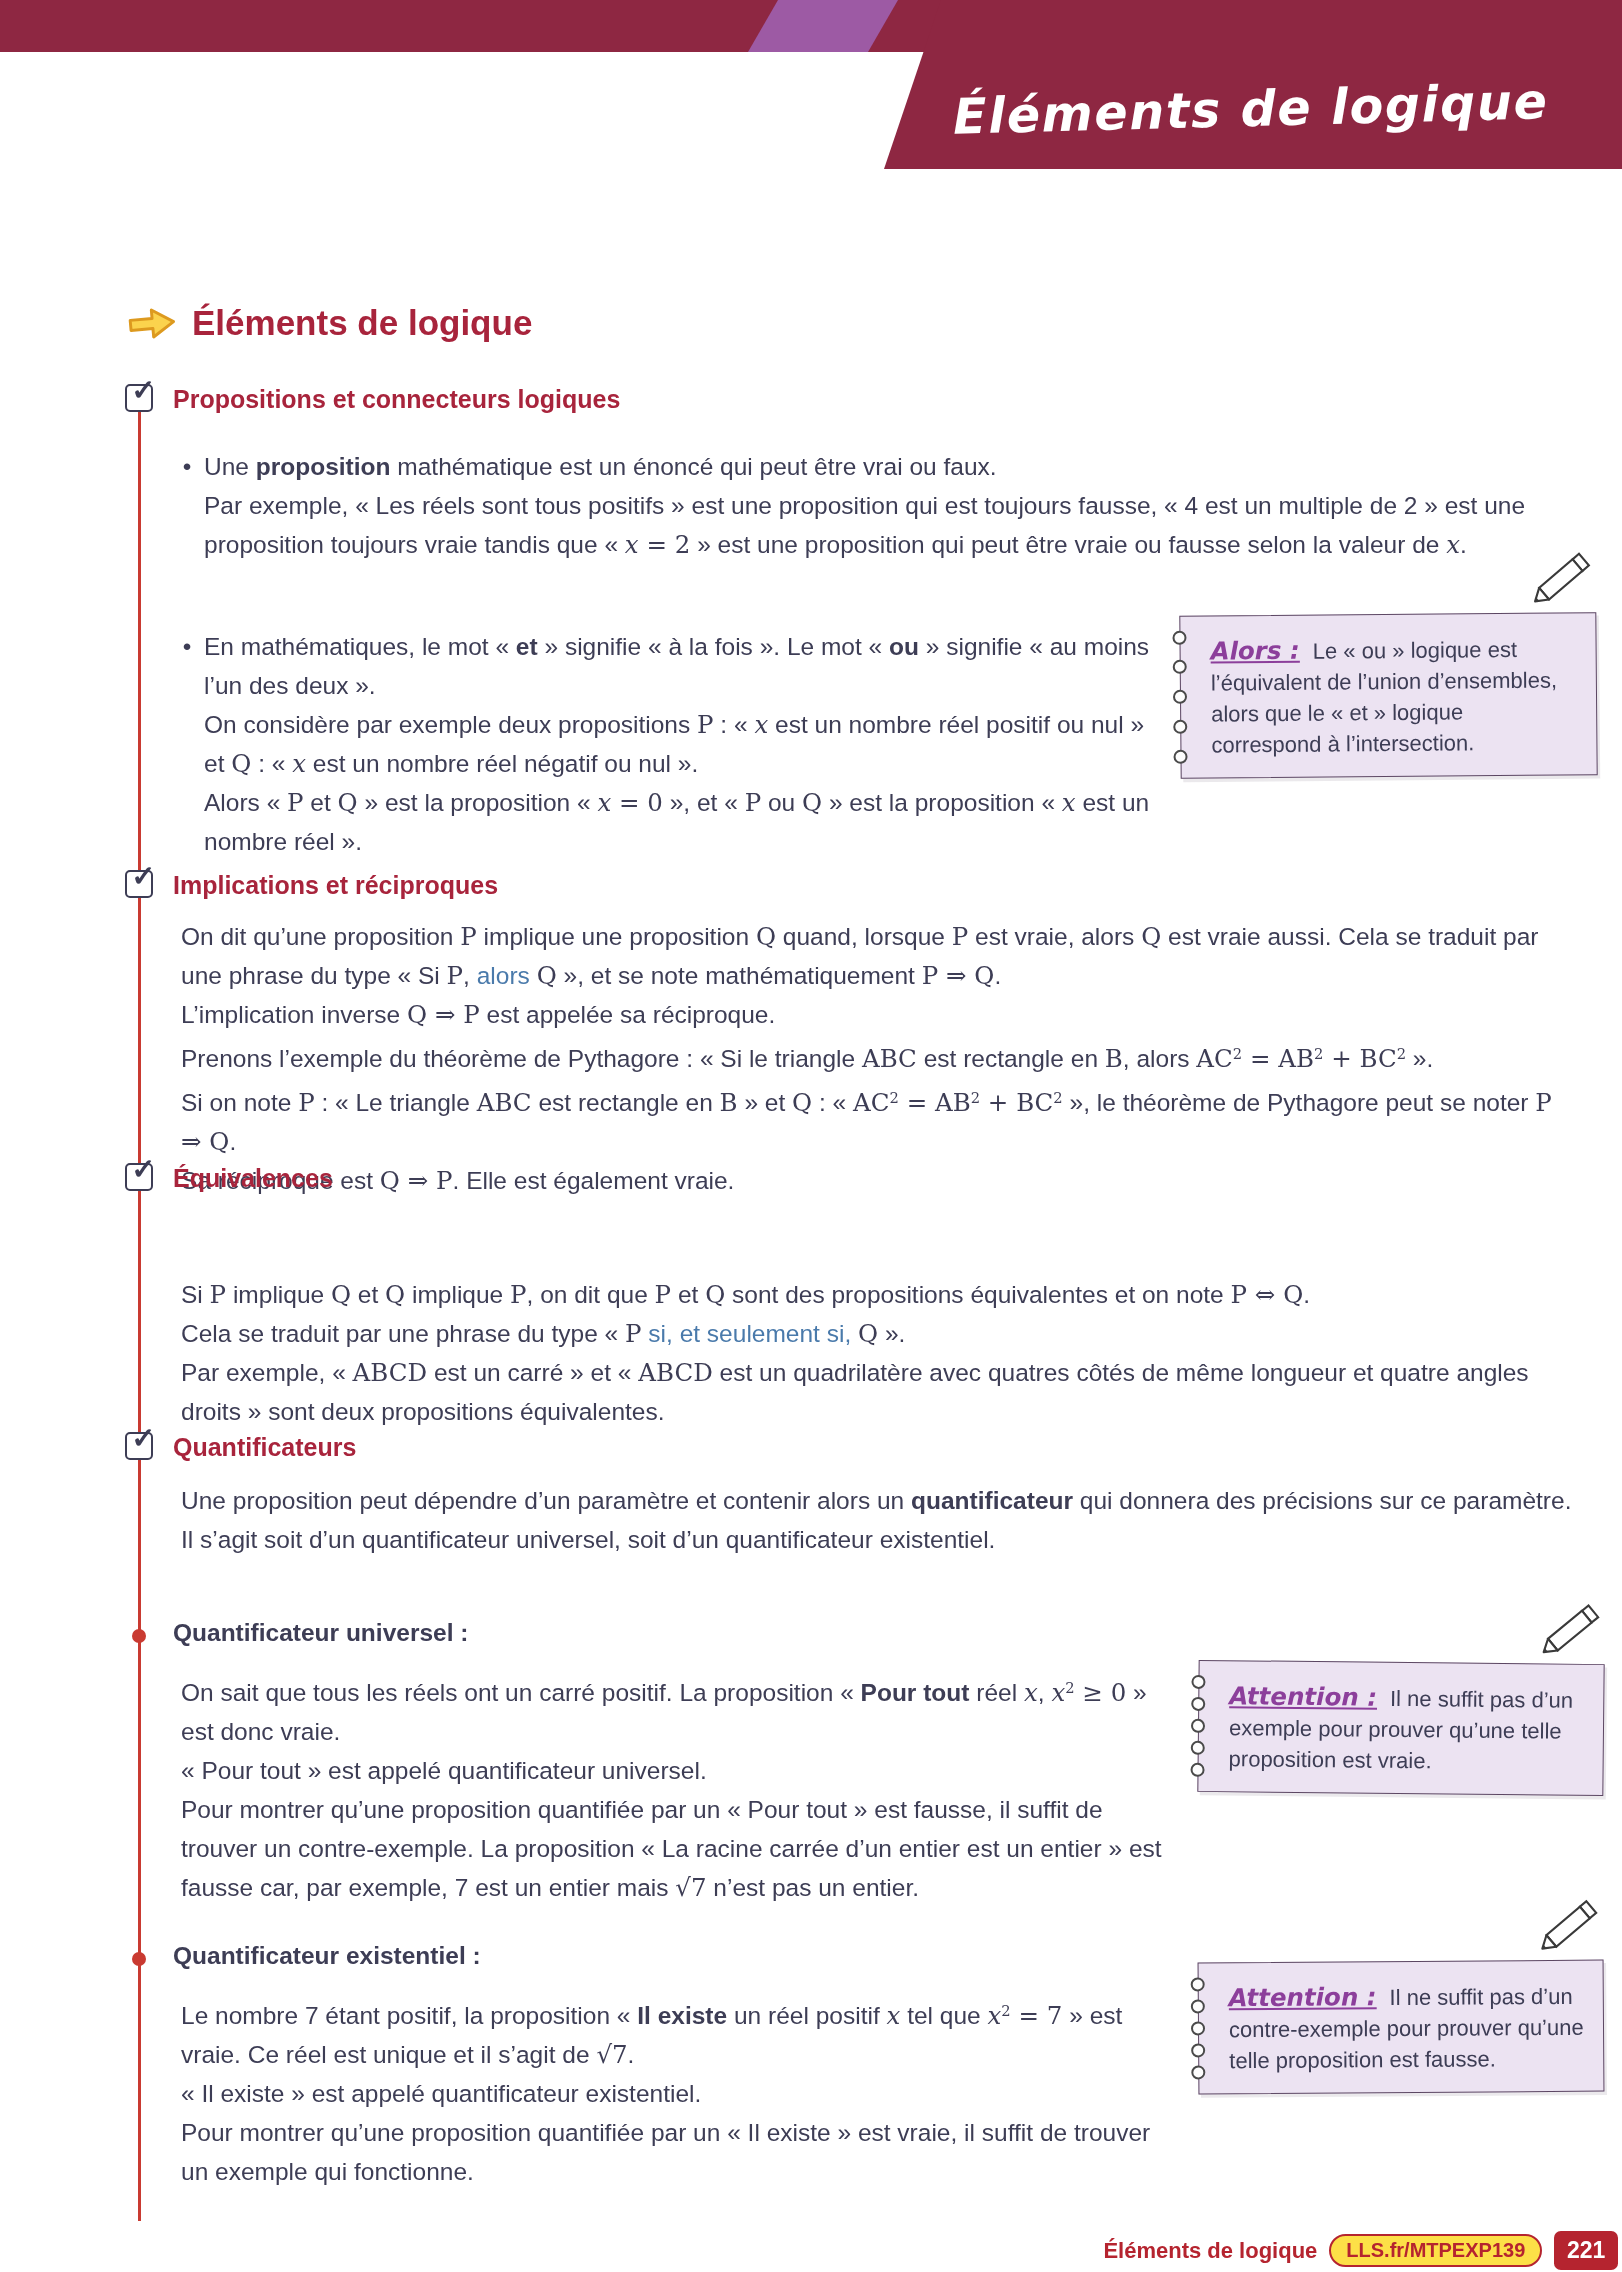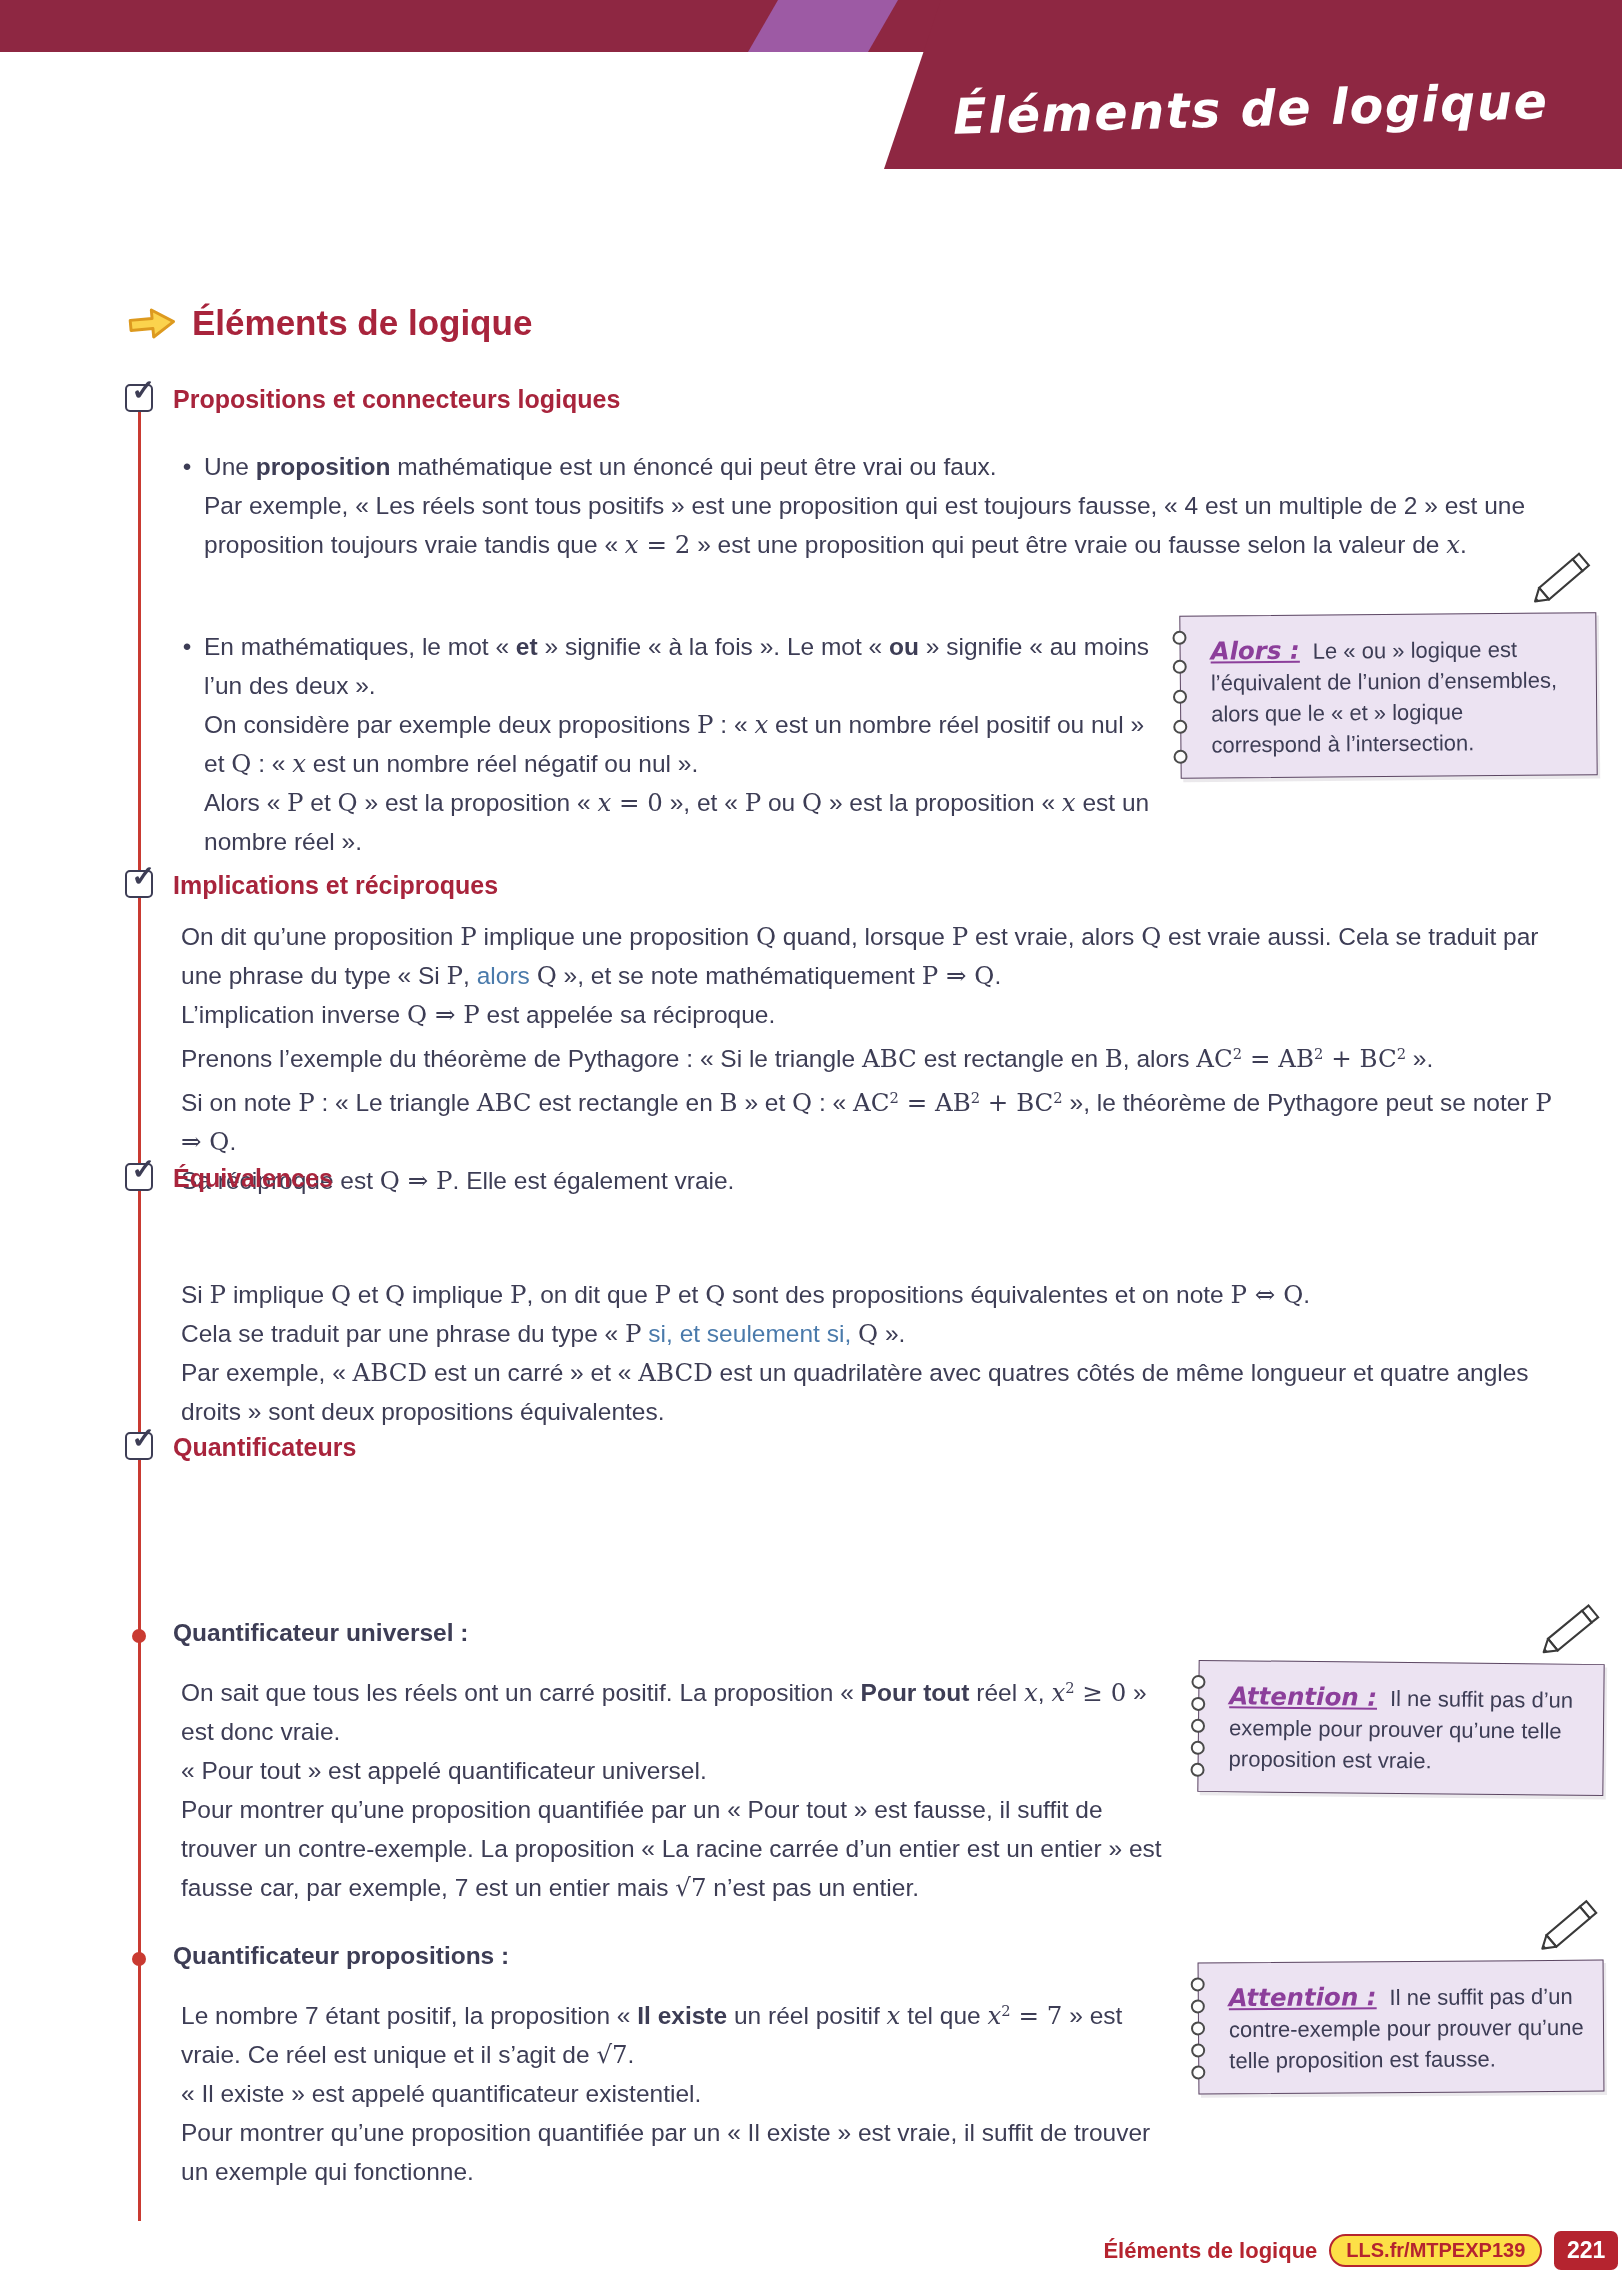--- a/index.html
+++ b/index.html
@@ -142,20 +142,21 @@
   <h2 class="sec-head" style="top:1164px;">
     <span class="checkbox"></span>
     <span>Équivalences</span>
   </h2>
   <p class="para" style="top:1267px;width:1399px;"><span>Si </span><span class="seg-r">P</span><span> implique </span><span class="seg-r">Q</span><span> et </span><span class="seg-r">Q</span><span> implique </span><span class="seg-r">P</span><span>, on dit que </span><span class="seg-r">P</span><span> et </span><span class="seg-r">Q</span><span> sont des propositions équivalentes et on note </span><span class="seg-r">P ⇔ Q</span><span>.</span><br><span>Cela se traduit par une phrase du type « </span><span class="seg-r">P</span><span> </span><span class="seg-blue">si, et seulement si,</span><span> </span><span class="seg-r">Q</span><span> ».</span><br><span>Par exemple, « </span><span class="seg-r">ABCD</span><span> est un carré » et « </span><span class="seg-r">ABCD</span><span> est un quadrilatère avec quatres côtés de même longueur et quatre angles droits » sont deux propositions équivalentes.</span></p>
 
   <h2 class="sec-head" style="top:1433px;">
     <span class="checkbox"></span>
     <span>Quantificateurs</span>
   </h2>
+  <p class="para" style="top:1473px;width:1399px;"><span>Une proposition peut dépendre d’un paramètre et contenir alors un </span><span class="seg-b">quantificateur</span><span> qui donnera des précisions sur ce paramètre. Il s’agit soit d’un quantificateur universel, soit d’un quantificateur existentiel.</span></p>
 
   <h3 class="sub-head" style="top:1619px;">Quantificateur universel :</h3>
   <p class="para" style="top:1660px;width:993px;"><span>On sait que tous les réels ont un carré positif. La proposition « </span><span class="seg-b">Pour tout</span><span> réel </span><span class="seg-v">x</span><span>, </span><span class="seg-v">x</span><span class="seg-rsup">2</span><span class="seg-r"> ≥ 0</span><span> » est donc vraie.</span><br><span>« Pour tout » est appelé quantificateur universel.</span><br><span>Pour montrer qu’une proposition quantifiée par un « Pour tout » est fausse, il suffit de trouver un contre-exemple. La proposition « La racine carrée d’un entier est un entier » est fausse car, par exemple, 7 est un entier mais </span><span class="seg-r">√7</span><span> n’est pas un entier.</span></p>
 
   <aside class="note" style="top:1662px;left:1198px;width:357px;transform:rotate(0.6deg);">
     <span class="spiral">
         <i></i>
         <i></i>
         <i></i>
         <i></i>
@@ -166,21 +167,21 @@
       <rect x="14" y="4" width="52" height="18" fill="#ffffff" stroke="#3a3a3a" stroke-width="2.5"></rect>
       <polygon points="66,4 80,13 66,22" fill="#ffffff" stroke="#3a3a3a" stroke-width="2.5" stroke-linejoin="round"></polygon>
       <polygon points="76,10.5 80,13 76,15.5" fill="#3a3a3a"></polygon>
     </svg>
     <p class="note-text">
       <span class="note-head">Attention :</span>
       <span>Il ne suffit pas d’un exemple pour prouver qu’une telle proposition est vraie.</span>
     </p>
   </aside>
 
-  <h3 class="sub-head" style="top:1942px;">Quantificateur propositions :</h3>
+  <h3 class="sub-head" style="top:1942px;">Quantificateur existentiel :</h3>
   <p class="para" style="top:1983px;width:980px;"><span>Le nombre 7 étant positif, la proposition « </span><span class="seg-b">Il existe</span><span> un réel positif </span><span class="seg-v">x</span><span> tel que </span><span class="seg-v">x</span><span class="seg-rsup">2</span><span class="seg-r"> = 7</span><span> » est vraie. Ce réel est unique et il s’agit de </span><span class="seg-r">√7</span><span>.</span><br><span>« Il existe » est appelé quantificateur existentiel.</span><br><span>Pour montrer qu’une proposition quantifiée par un « Il existe » est vraie, il suffit de trouver un exemple qui fonctionne.</span></p>
 
   <aside class="note" style="top:1961px;left:1198px;width:357px;transform:rotate(-0.4deg);">
     <span class="spiral">
         <i></i>
         <i></i>
         <i></i>
         <i></i>
         <i></i>
       </span>

